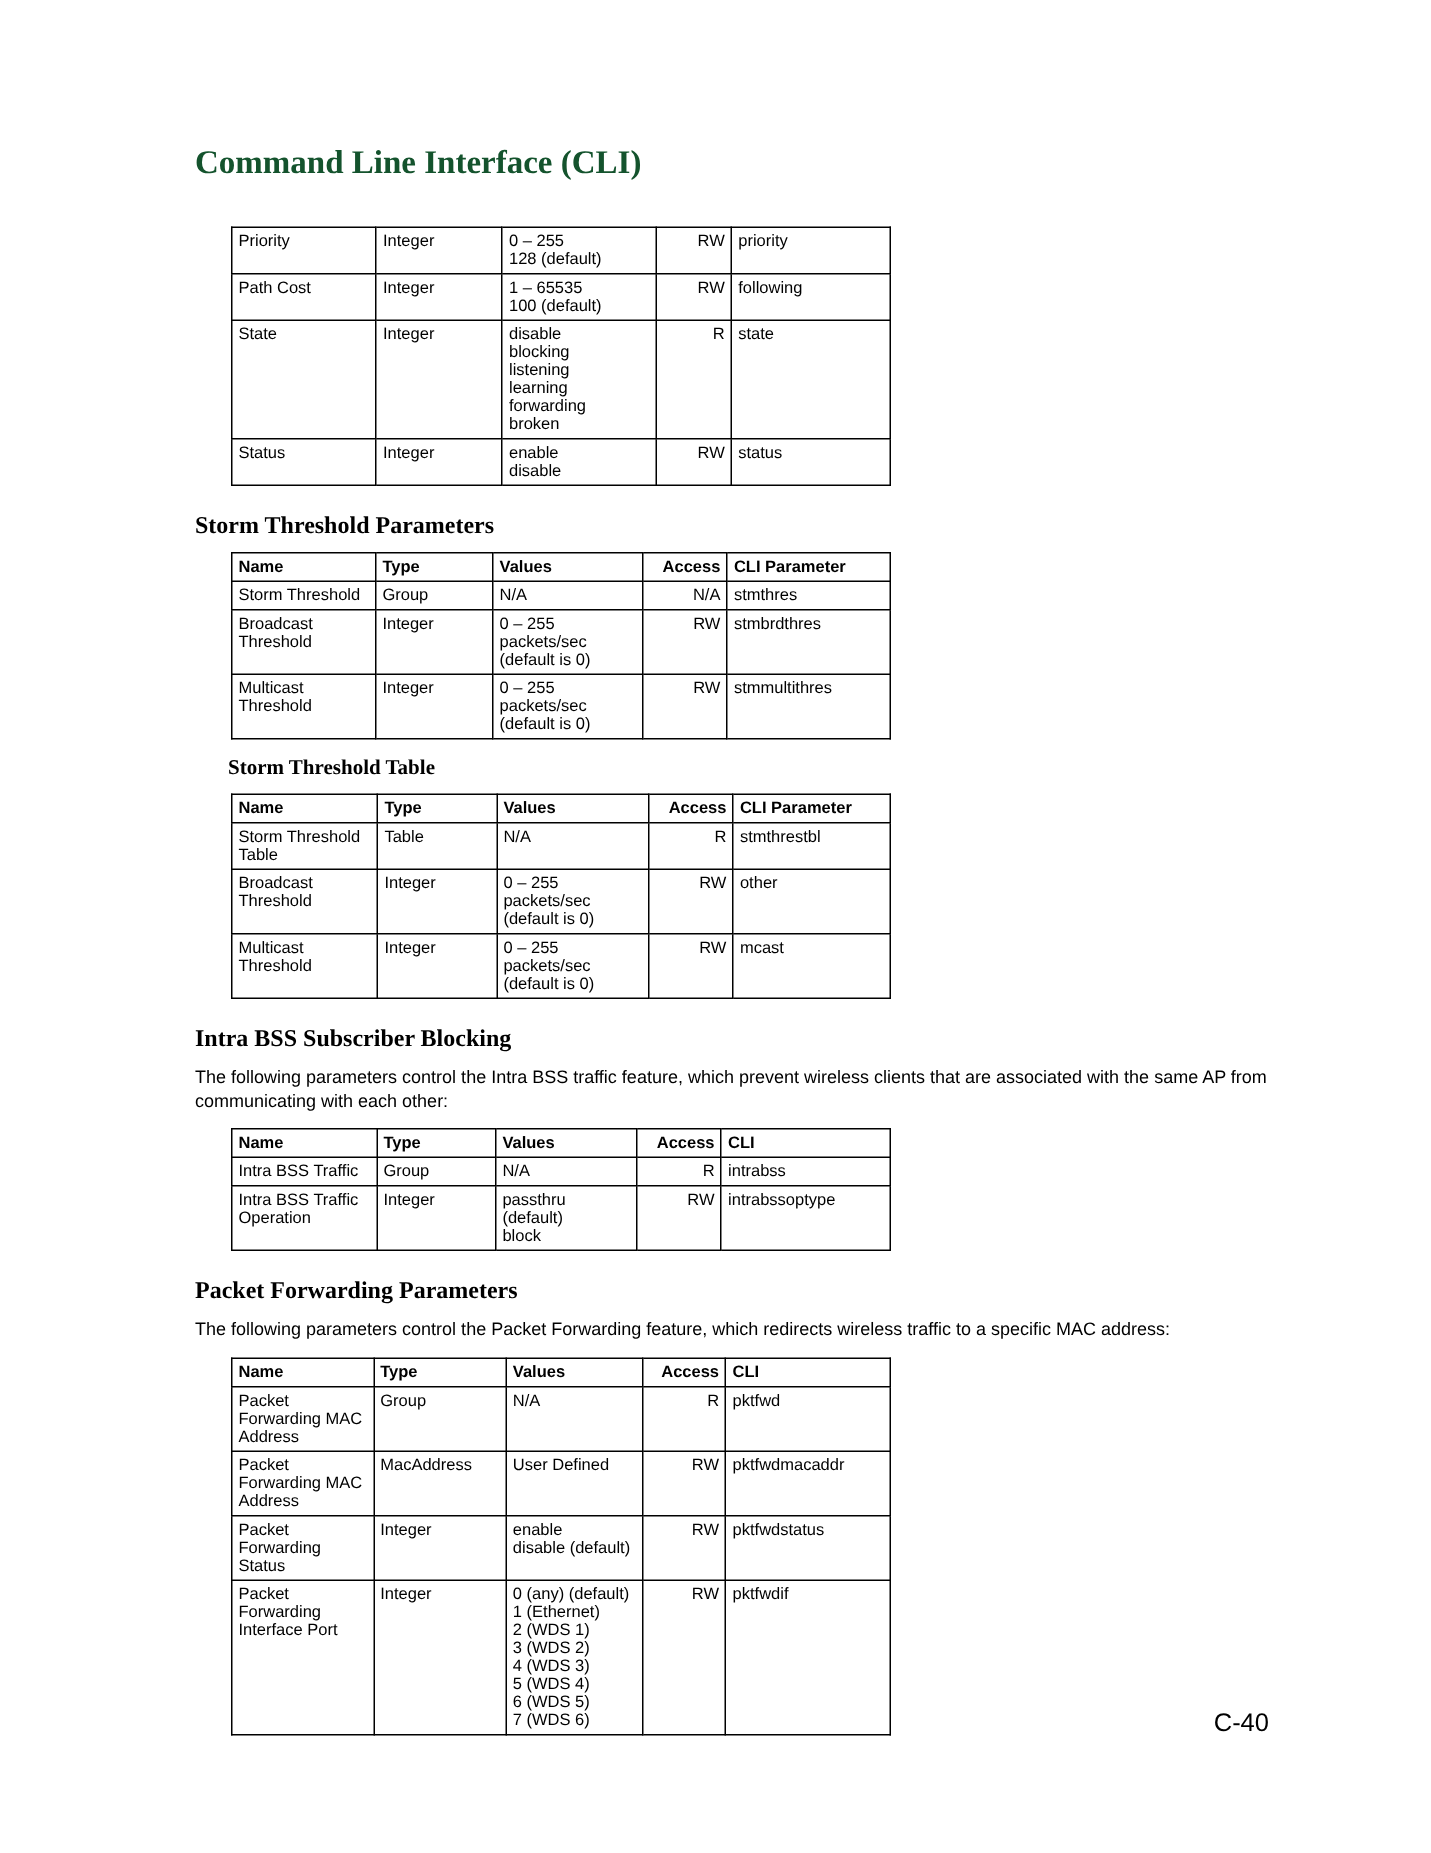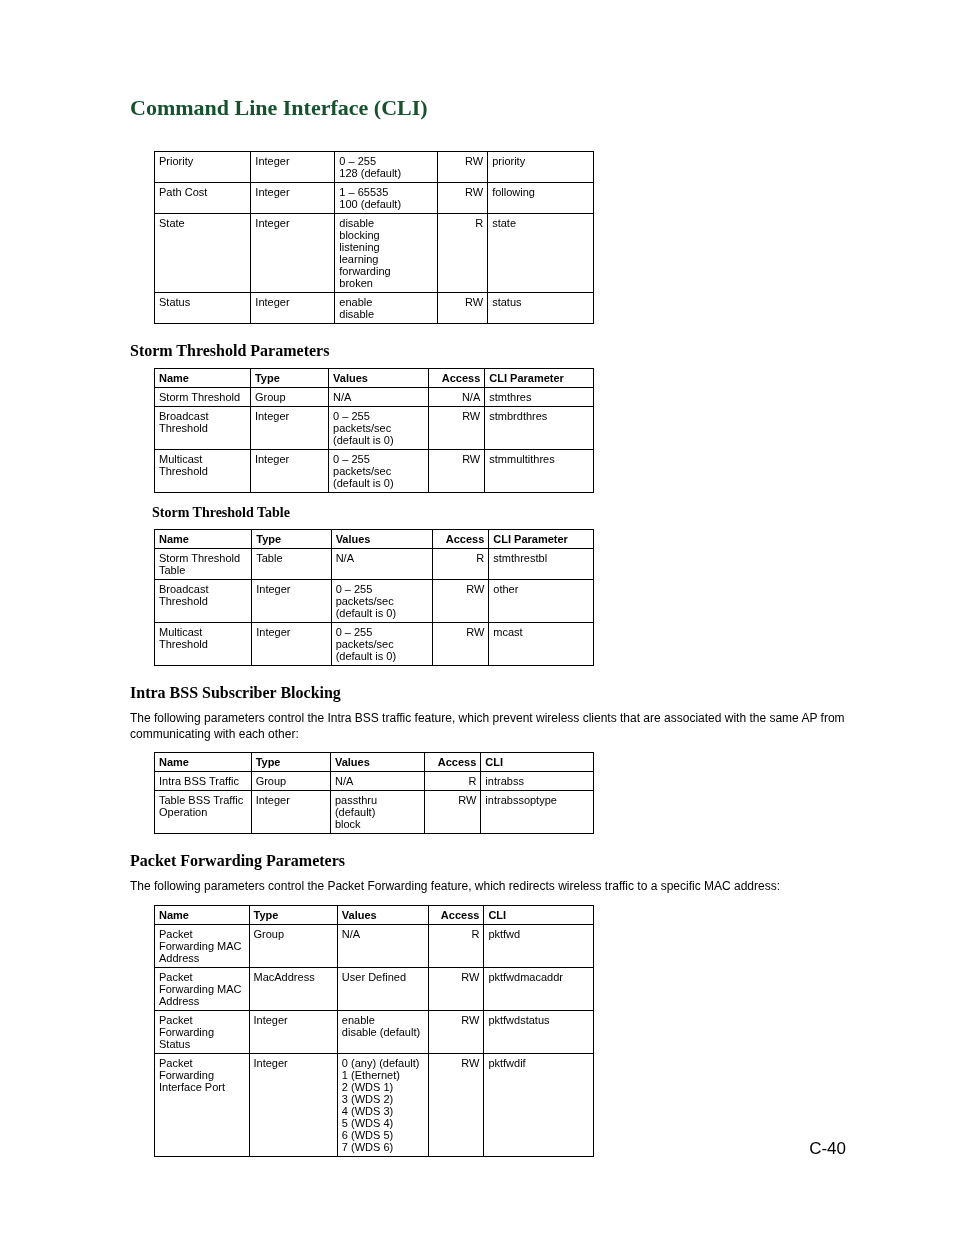--- a/index.html
+++ b/index.html
@@ -196,21 +196,21 @@
     </thead>
     <tbody>
         <tr>
           <td class="col-name">Intra BSS Traffic</td>
           <td class="col-type">Group</td>
           <td class="col-values">N/A</td>
           <td class="col-access center">R</td>
           <td class="col-cli">intrabss</td>
         </tr>
         <tr>
-          <td class="col-name">Table BSS Traffic Operation</td>
+          <td class="col-name">Intra BSS Traffic Operation</td>
           <td class="col-type">Integer</td>
           <td class="col-values">passthru (default)<br>block</td>
           <td class="col-access center">RW</td>
           <td class="col-cli">intrabssoptype</td>
         </tr>
       </tbody>
   </table>
 
   <h2 class="section-title">Packet Forwarding Parameters</h2>
   <p class="paragraph">The following parameters control the Packet Forwarding feature, which redirects wireless traffic to a specific MAC address:</p>

